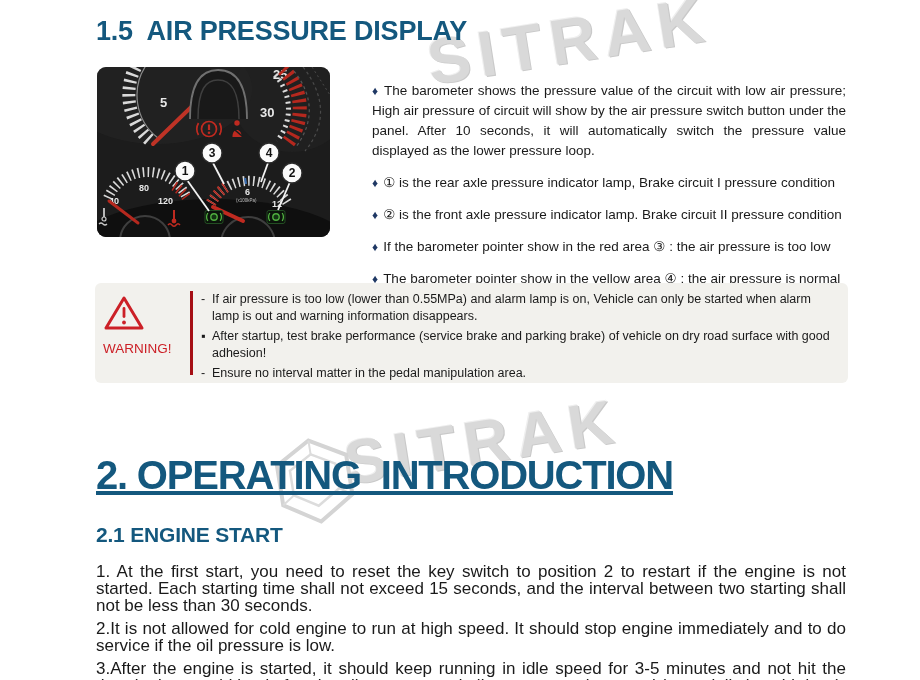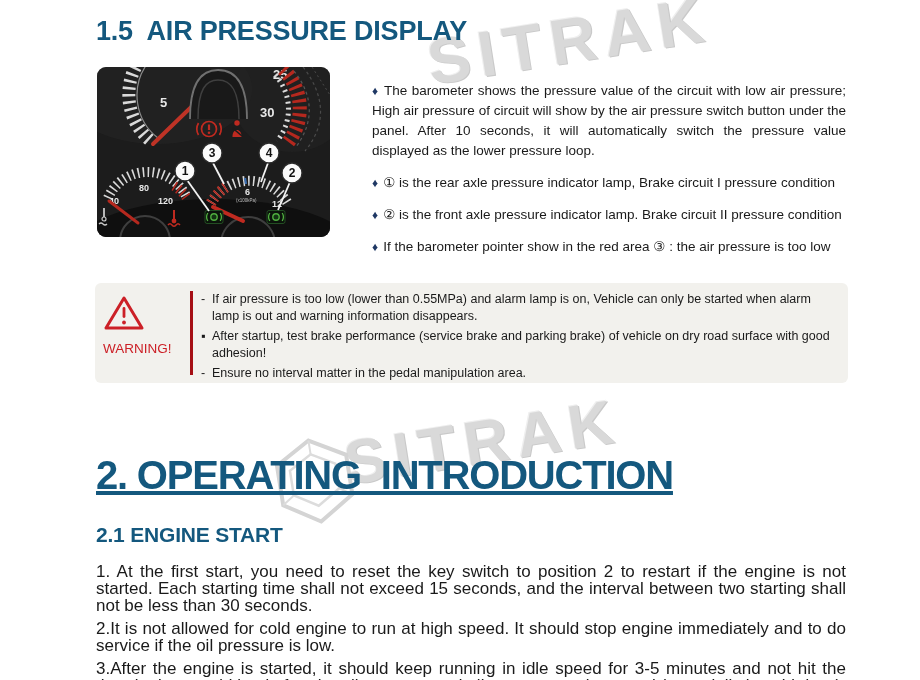--- a/index.html
+++ b/index.html
@@ -169,20 +169,21 @@
         <text x="195" y="110.3">2</text>
       </g>
     </g>
   </svg>
 
   <div class="z bullets">
     <div class="bullet"><span class="bmk">♦</span><span>The barometer shows the pressure value of the circuit with low air pressure; High air pressure of circuit will show by the air pressure switch button under the panel. After 10 seconds, it will automatically switch the pressure value displayed as the lower pressure loop.</span></div>
     <div class="bullet"><span class="bmk">♦</span><span>① is the rear axle pressure indicator lamp, Brake circuit I pressure condition</span></div>
     <div class="bullet"><span class="bmk">♦</span><span>② is the front axle pressure indicator lamp. Brake circuit II pressure condition</span></div>
     <div class="bullet"><span class="bmk">♦</span><span>If the barometer pointer show in the red area ③ : the air pressure is too low</span></div>
+    <div class="bullet"><span class="bmk">♦</span><span>The barometer pointer show in the yellow area ④ : the air pressure is normal</span></div>
   </div>
 
   <div class="z warnbox">
     <div class="warnicon">
       <svg width="42" height="37" viewBox="0 0 42 37">
         <path d="M21,3 L39,33 L3,33 Z" fill="none" stroke="#cc2027" stroke-width="3" stroke-linejoin="round"></path>
         <rect x="19.6" y="12" width="2.8" height="11" rx="1.4" fill="#cc2027"></rect>
         <circle cx="21" cy="27.5" r="1.9" fill="#cc2027"></circle>
       </svg>
       <div class="warnlabel">WARNING!</div>

